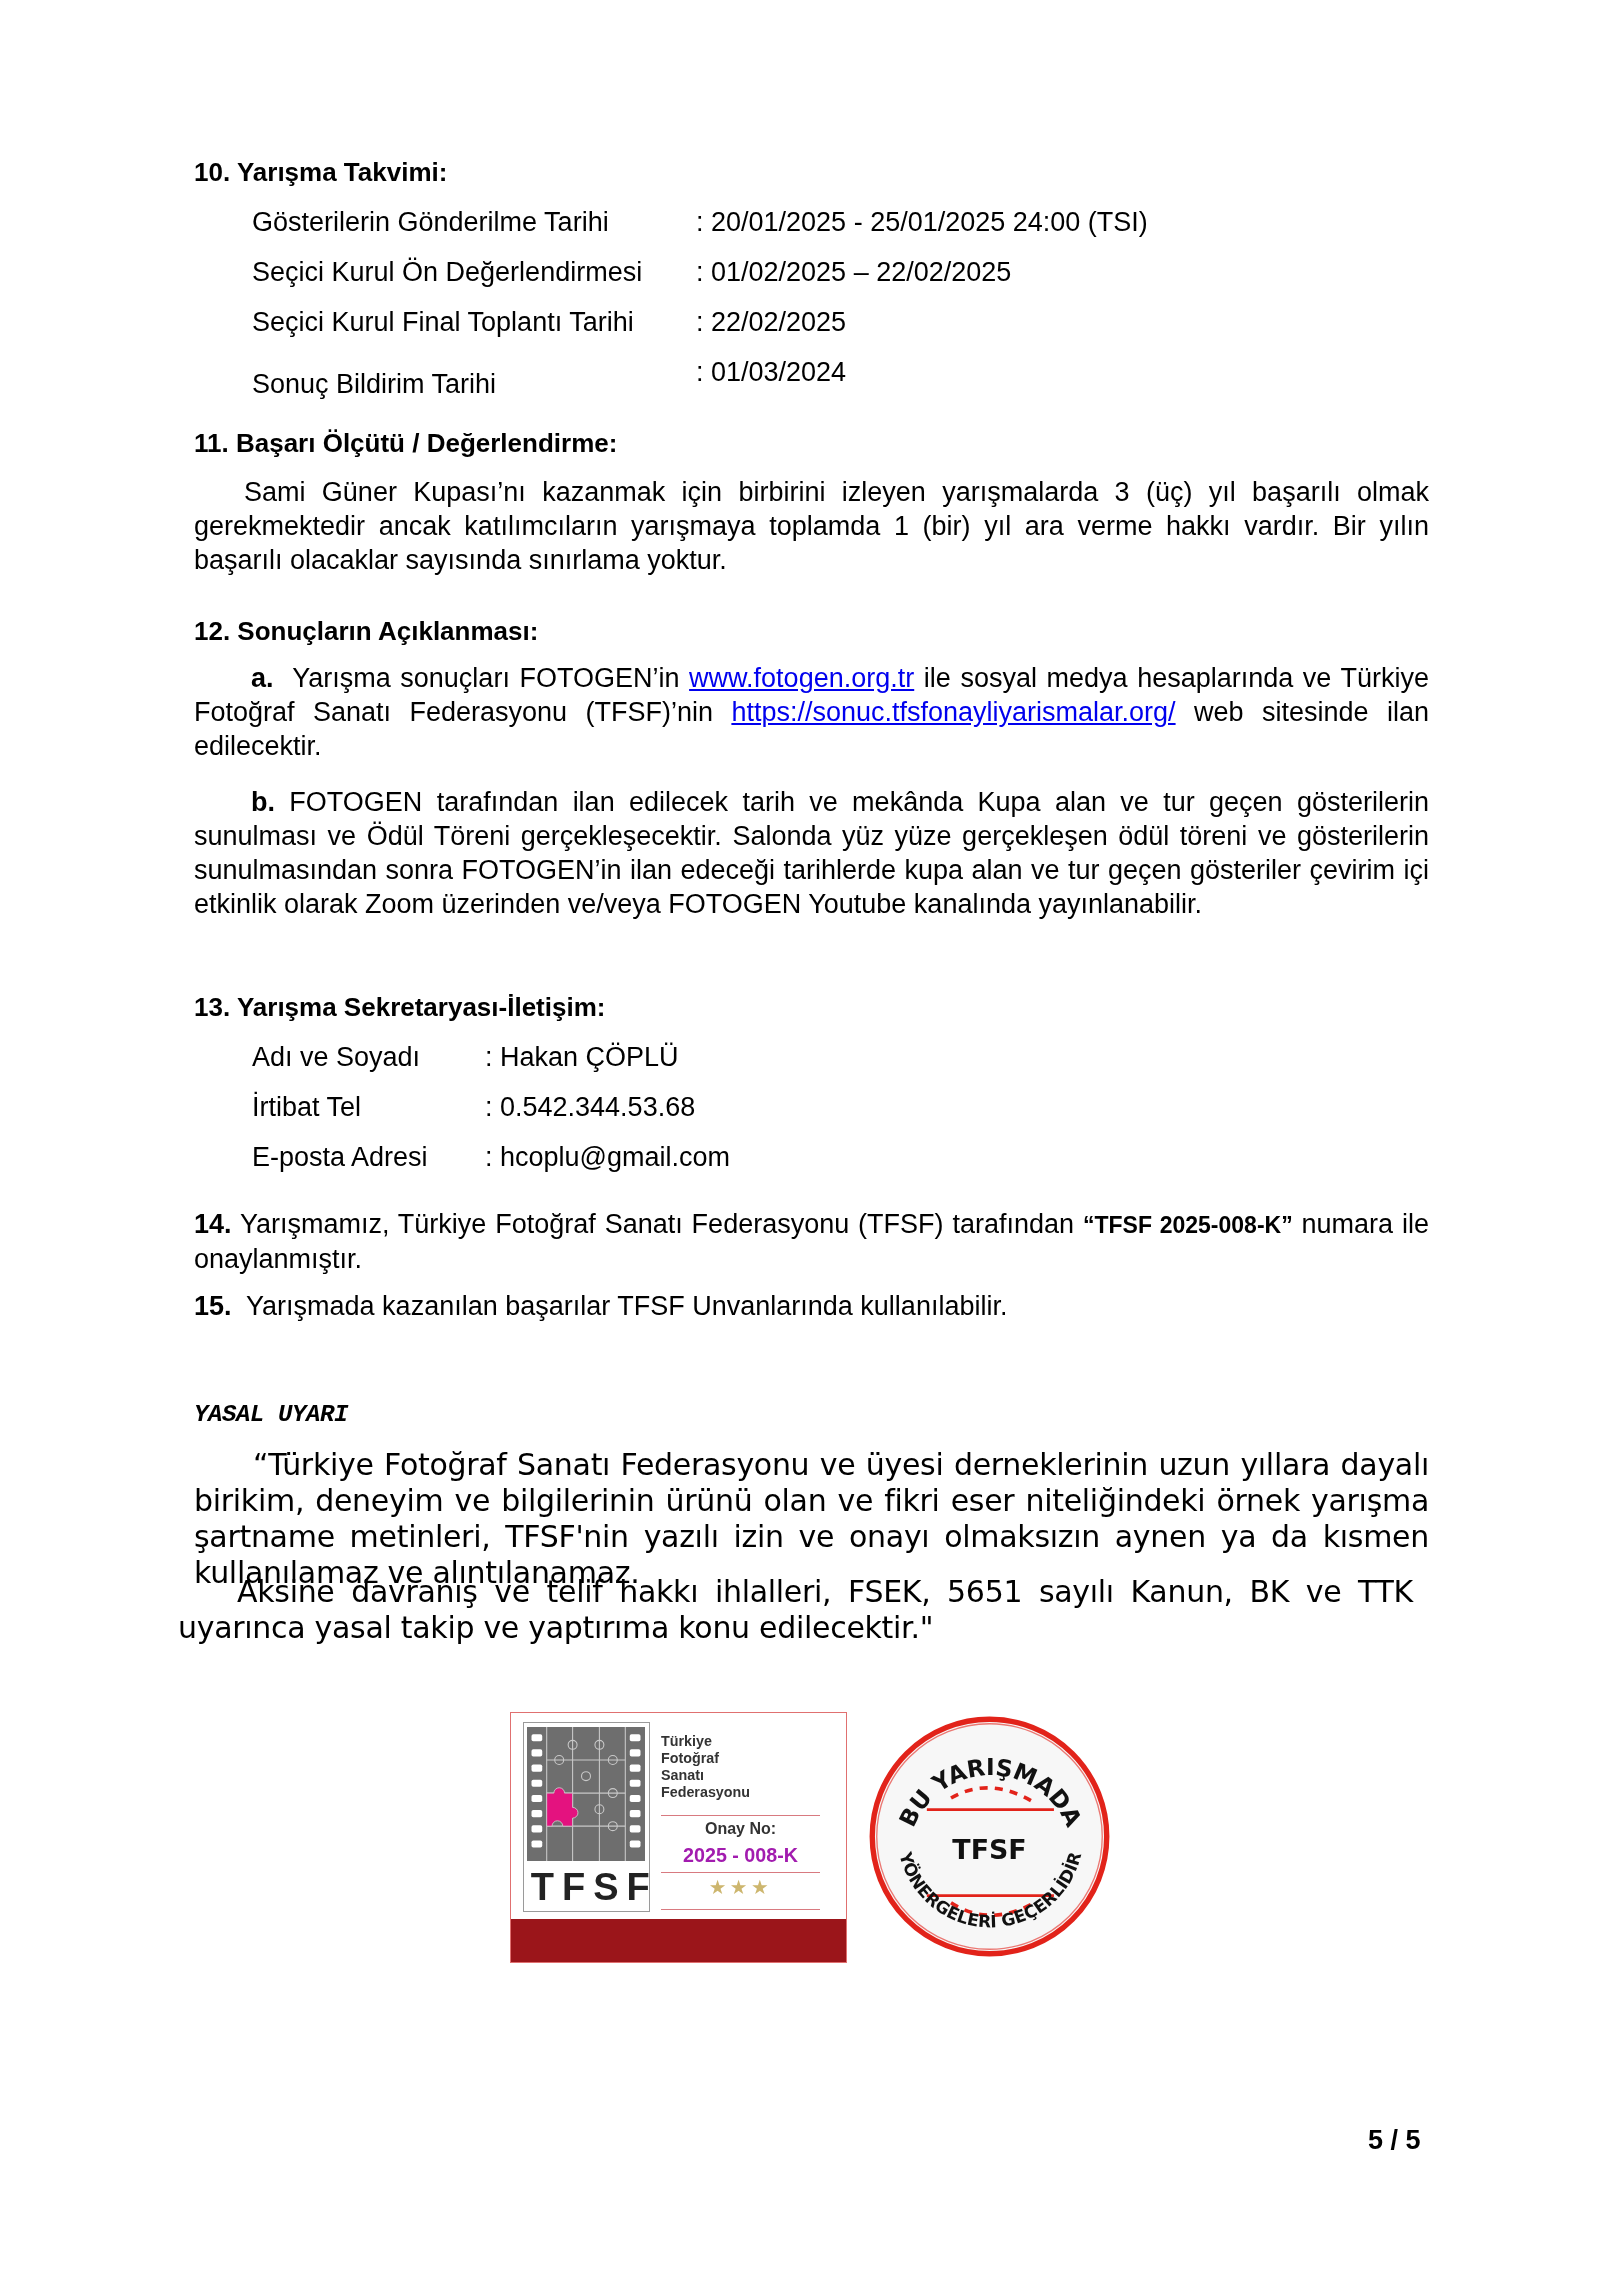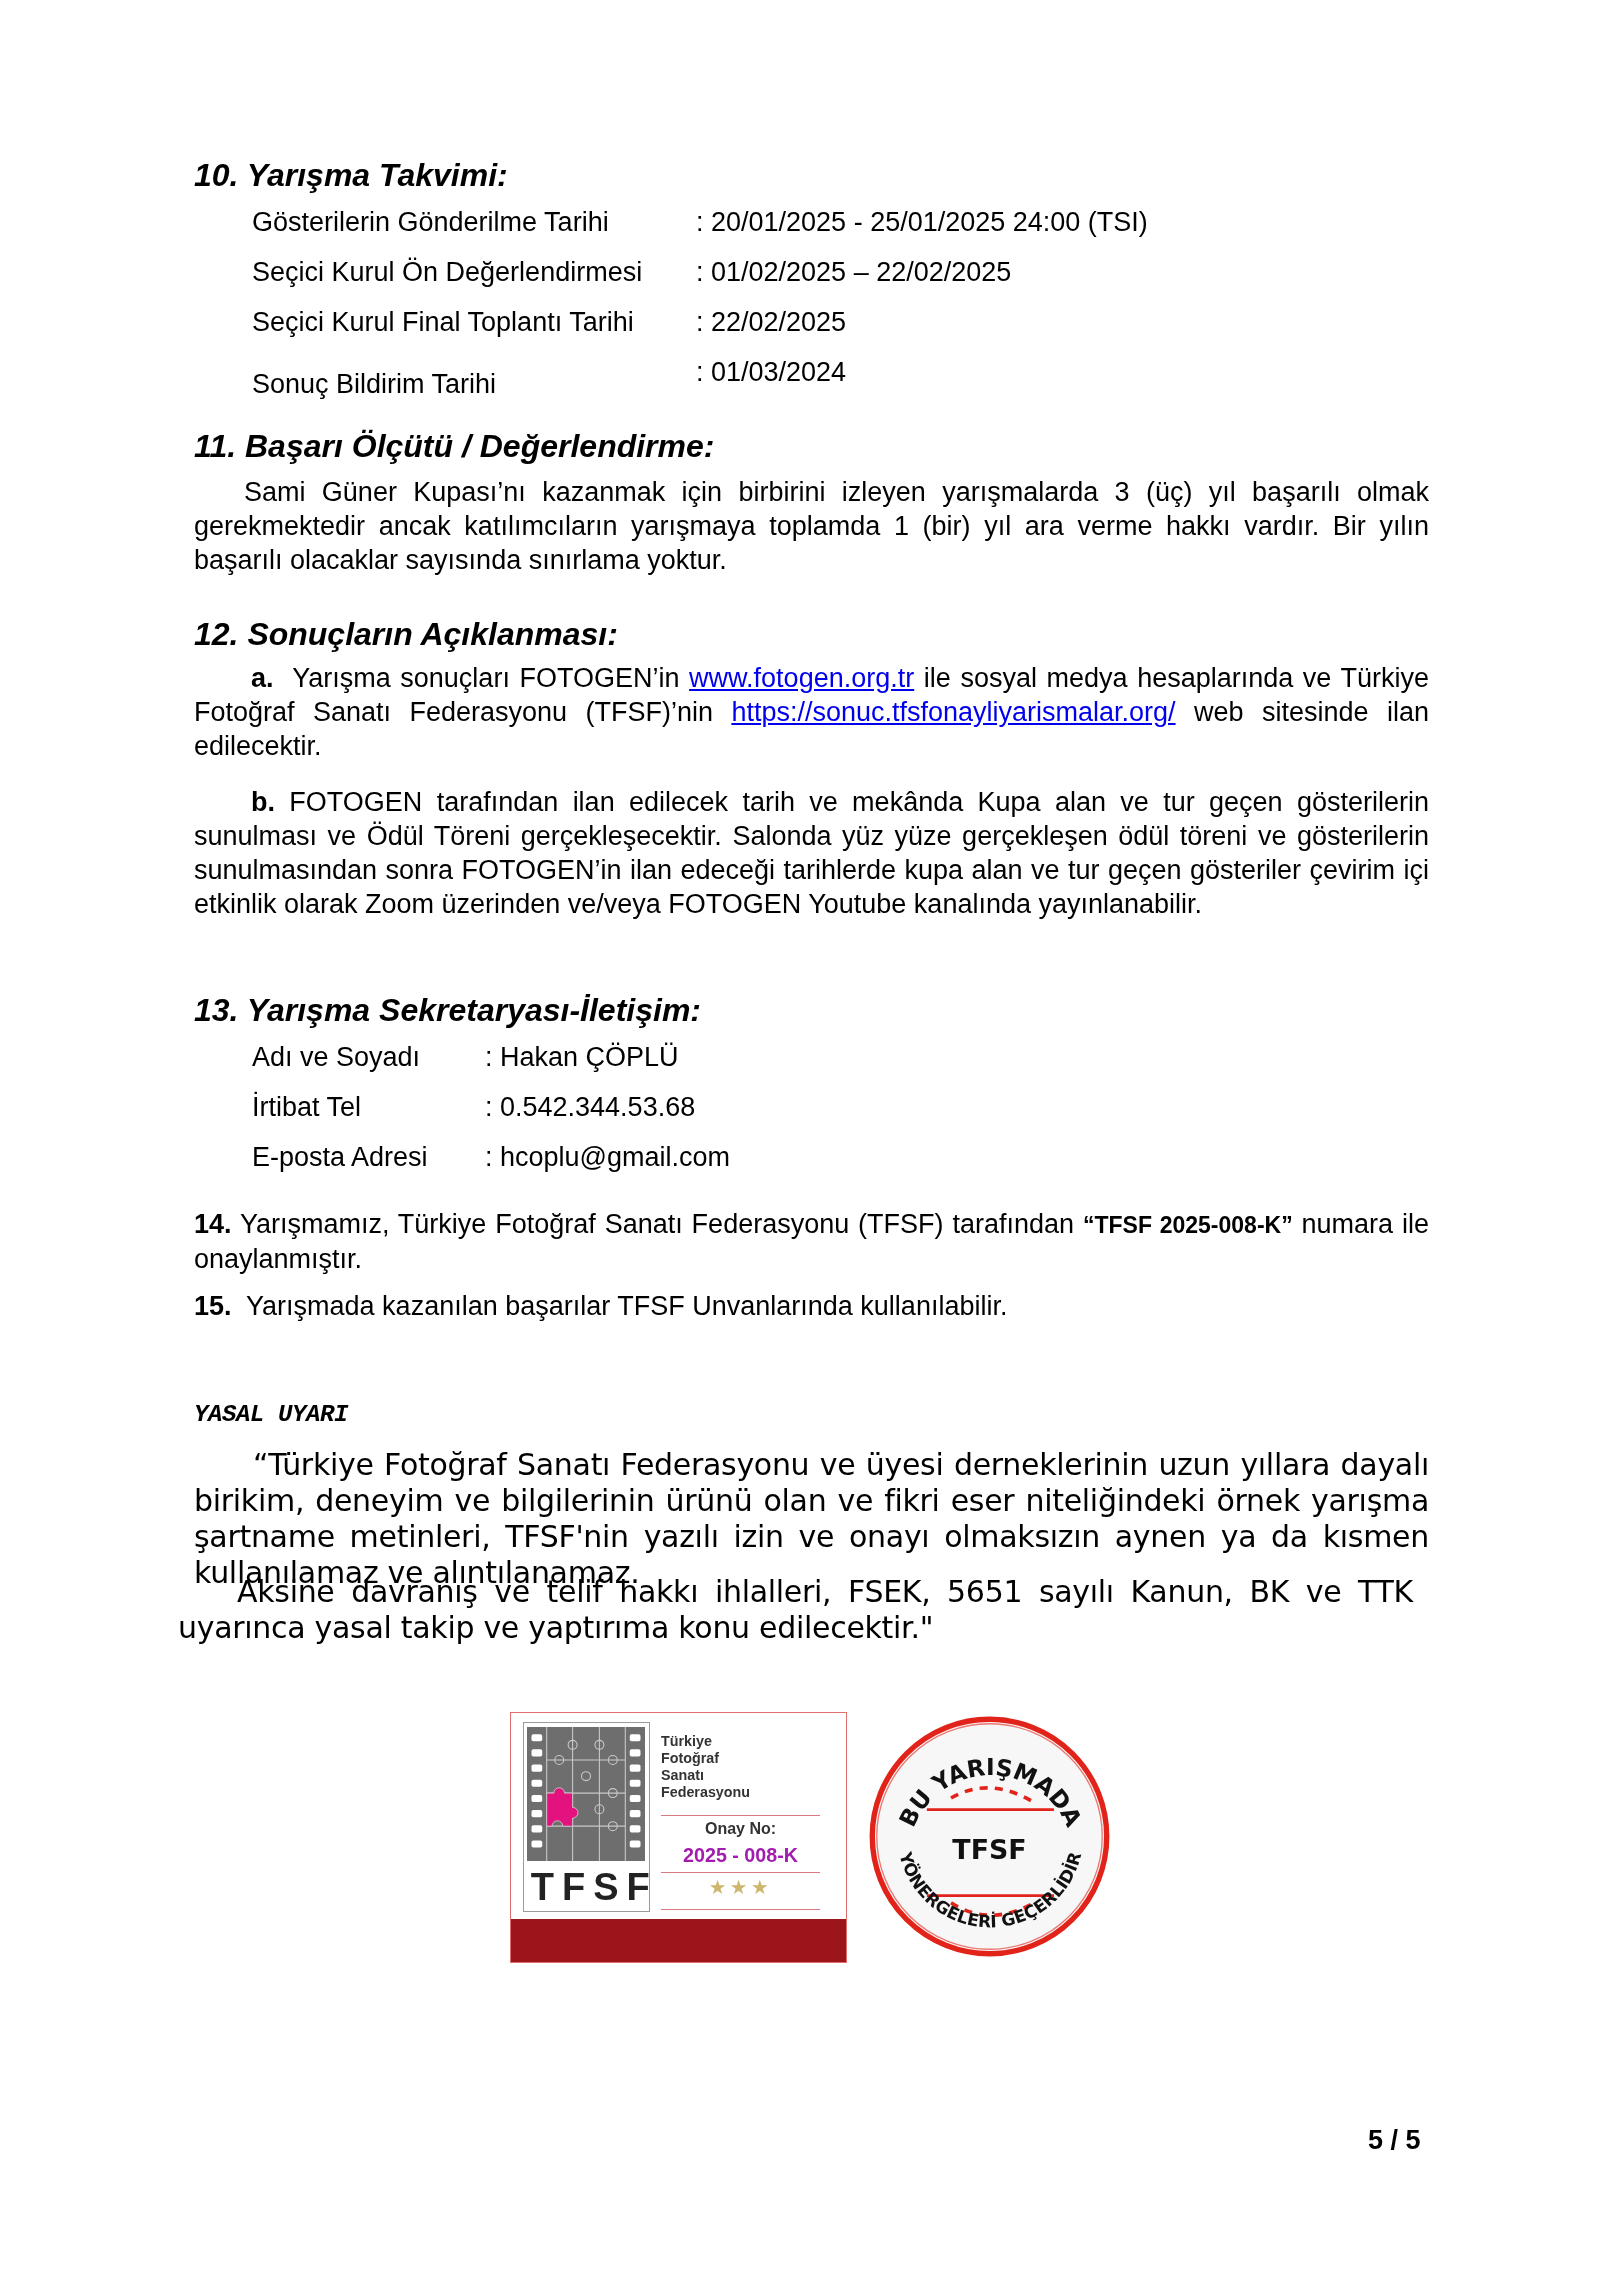--- a/index.html
+++ b/index.html
@@ -1,19 +1,19 @@
 <!DOCTYPE html>
 <html style="font-size:14.3px"><head>
 <meta charset="utf-8">
 <style>
   html, body { margin: 0; padding: 0; background: #ffffff; }
   body { width: 1622px; height: 2293px; position: relative; overflow: hidden; color: #000; }
   .page { position: absolute; left: 0; top: 0; width: 1622px; height: 2293px; background: #fff; }
   .abs { position: absolute; }
-  .h { font-family: "Liberation Sans", sans-serif; font-weight: bold; font-size: 32px; white-space: nowrap; font-style: italic; }
+  .h { font-family: "Liberation Sans", sans-serif; font-weight: bold; font-size: 26px; white-space: nowrap; }
   .row { font-family: "Liberation Sans", sans-serif; font-size: 27px; white-space: nowrap; }
   .para { font-family: "Liberation Sans", sans-serif; font-size: 27px; line-height: 34px; text-align: justify; width: 1235px; }
   .para .ind { display: inline-block; width: 57px; }
   .para b { font-weight: bold; }
   a.link { color: #0000ee; text-decoration: underline; }
   .italic { font-family: "DejaVu Sans", sans-serif; font-size: 30px; line-height: 36px; text-align: justify; width: 1235px; letter-spacing: -0.3px; }
   .italic-h { font-family: Liberation Mono, monospace; font-style: italic; font-weight: bold; font-size: 24px; white-space: nowrap; letter-spacing: -0.4px; }
   .page-num { font-family: "Liberation Sans", sans-serif; font-weight: bold; font-size: 27px; }
 
   

